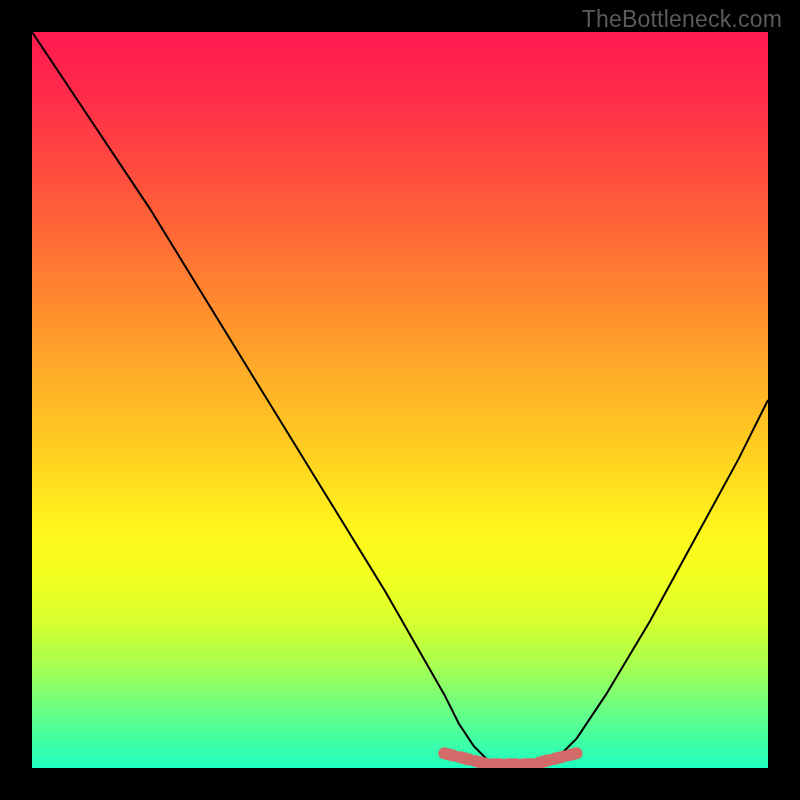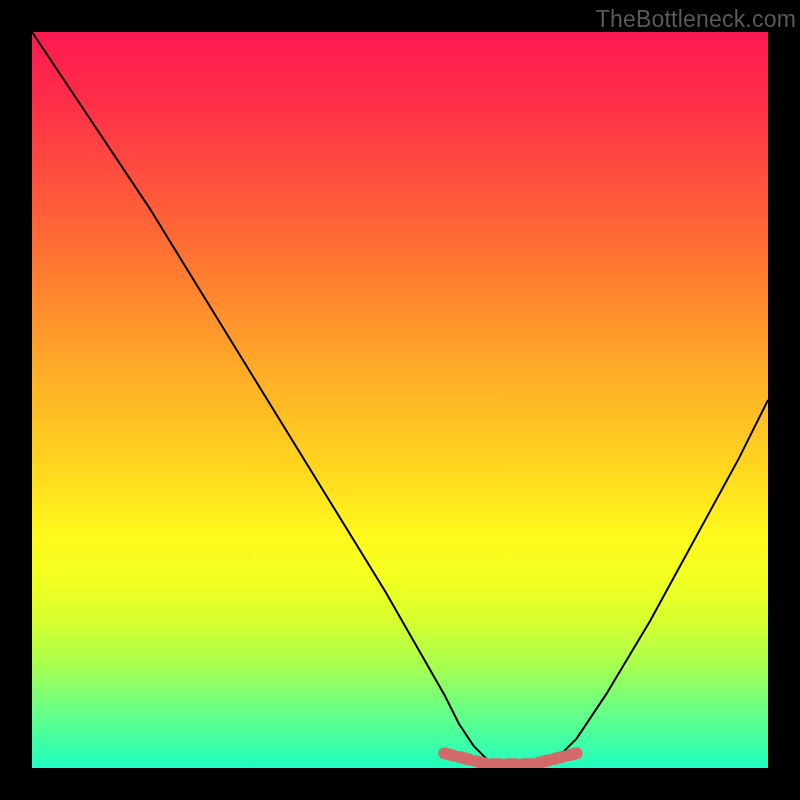--- a/index.html
+++ b/index.html
@@ -6,21 +6,21 @@
   body {
     width: 800px;
     height: 800px;
     background: #000;
     position: relative;
     font-family: Arial, Helvetica, sans-serif;
   }
   .watermark {
     position: absolute;
     top: 6px;
-    right: 4px;
+    right: 18px;
     color: #5a5a5a;
     font-size: 23px;
     font-weight: 400;
     z-index: 10;
     letter-spacing: 0.2px;
   }
   .plot-frame {
     position: absolute;
     left: 32px;
     top: 32px;

